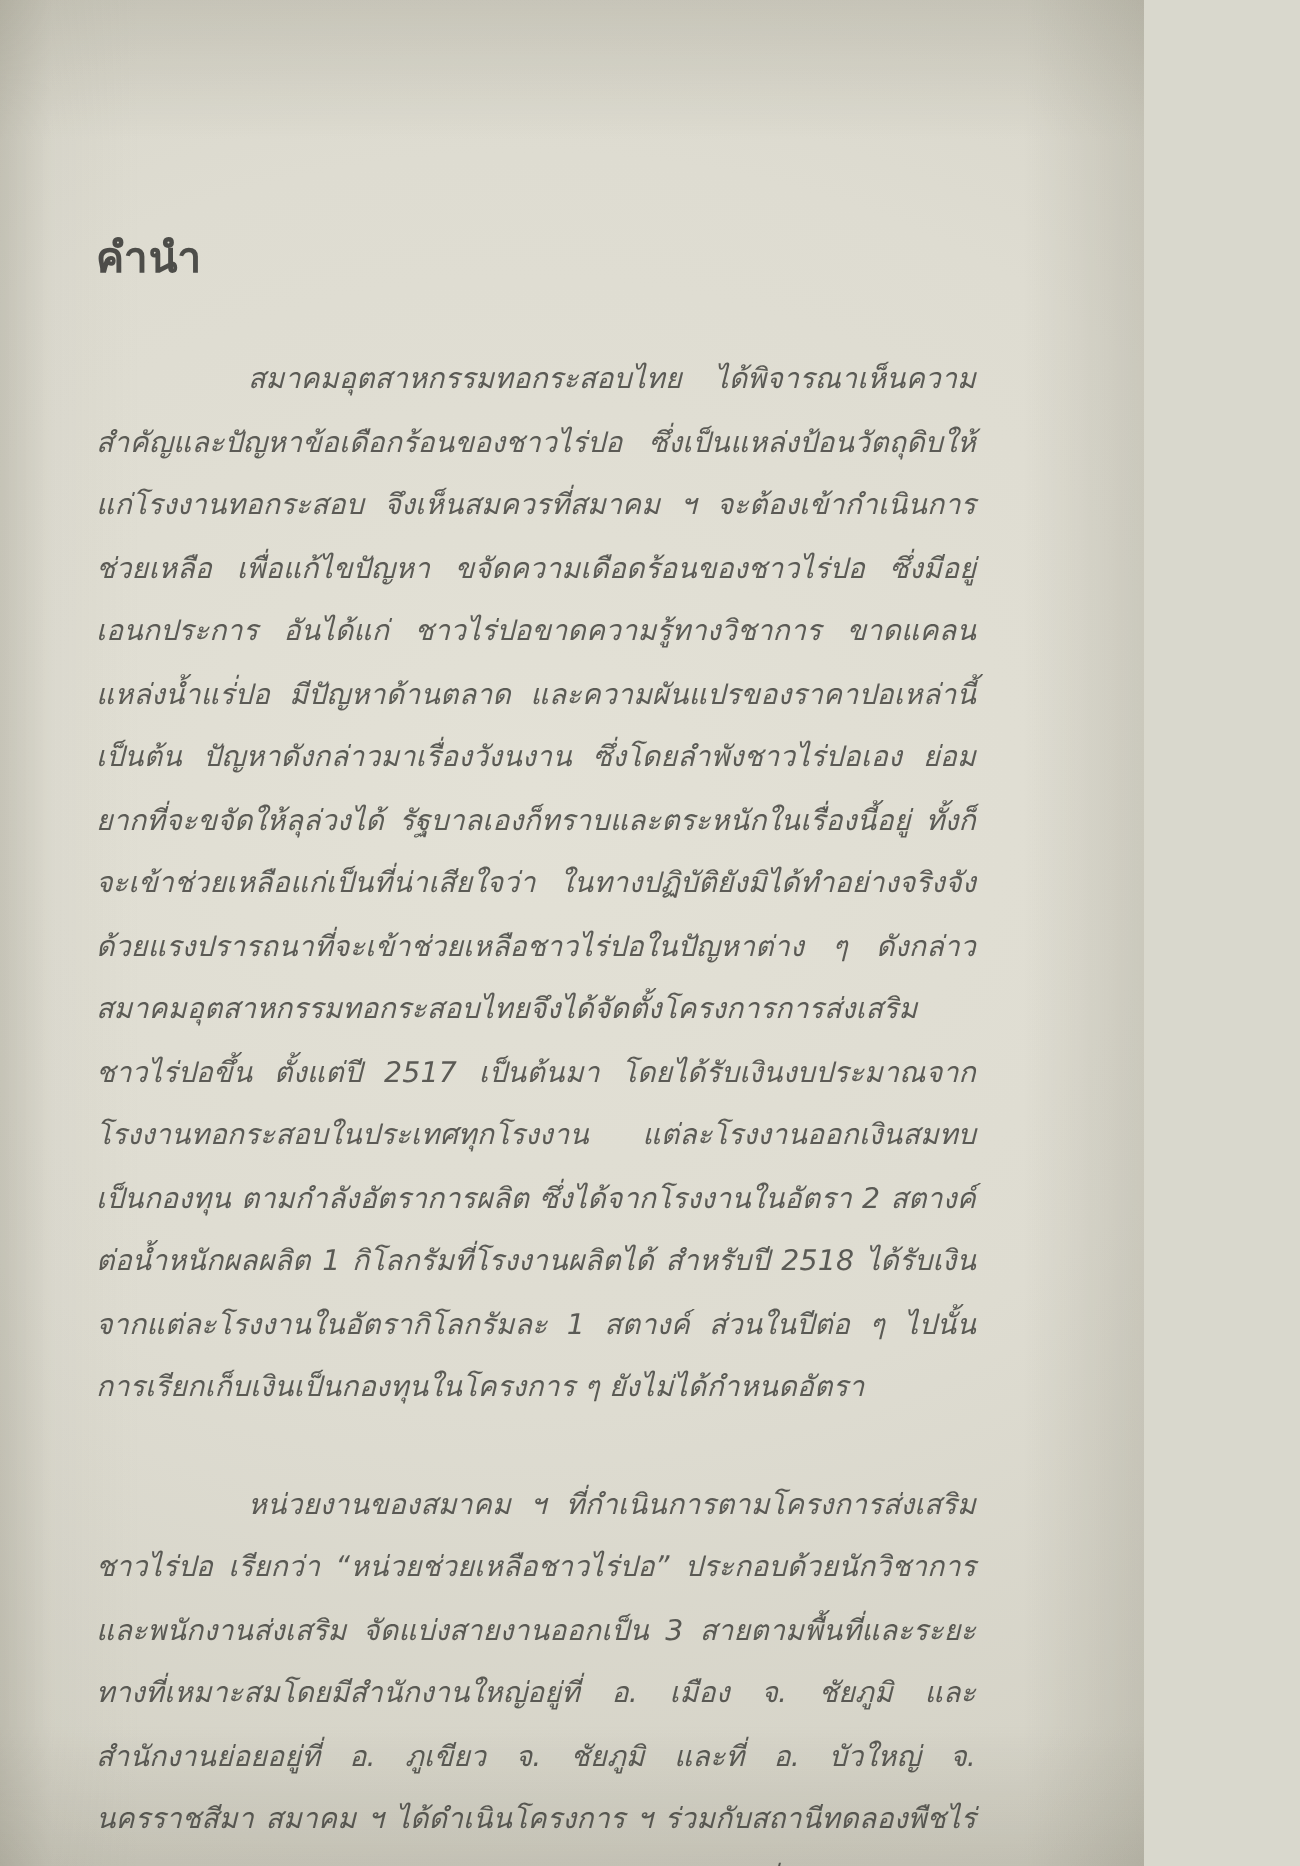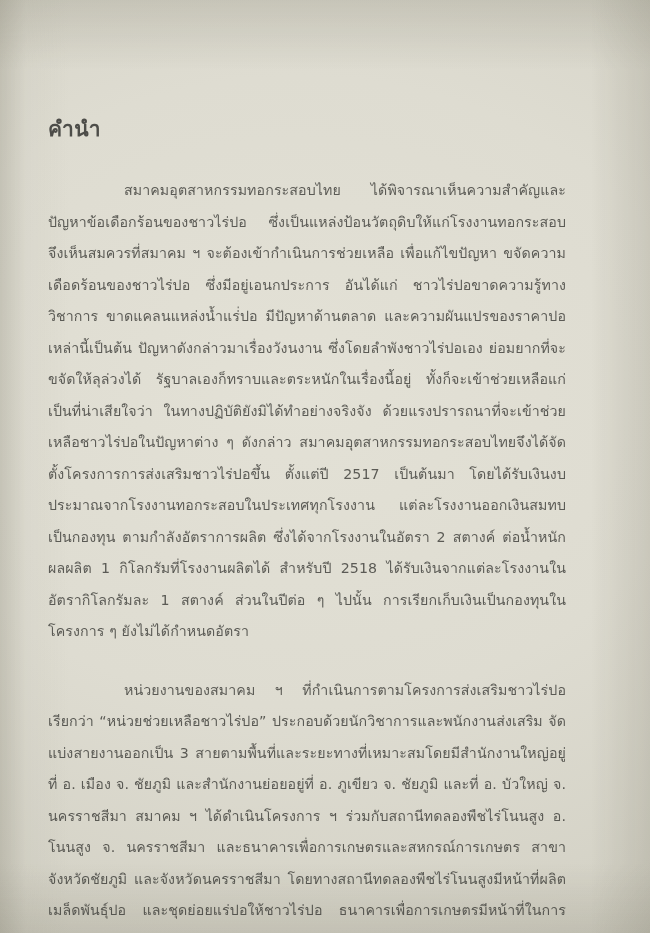--- a/index.html
+++ b/index.html
@@ -8,21 +8,21 @@
   }
   body {
     width: 650px;
     height: 933px;
     background: #d9d8cd;
     font-family: "DejaVu Sans", sans-serif;
     overflow: hidden;
   }
   .page {
     position: relative;
-    width: 650px;
+    width: 572px;
     height: 933px;
     background:
       radial-gradient(ellipse 900px 700px at 46% 42%, #e3e1d6 0%, #dedcd1 45%, #d4d2c6 80%, #cbc9bd 100%);
     box-sizing: border-box;
     padding: 112px 84px 40px 48px;
   }
   
   .grain {
     position: absolute;
     inset: 0;
@@ -49,20 +49,21 @@
     line-height: 31.5px;
     color: #3a3a36;
     opacity: 0.80;
     text-align: justify;
     text-justify: inter-word;
     letter-spacing: 0.1px;
   }
   .para {
     margin: 0 0 4px 0;
     text-indent: 76px;
+    font-style: italic;
   }
   .para + .para {
     margin-top: 27px;
   }
   .para:last-child {
     margin-bottom: 0;
   }
 </style>
 </head>
 <body>

